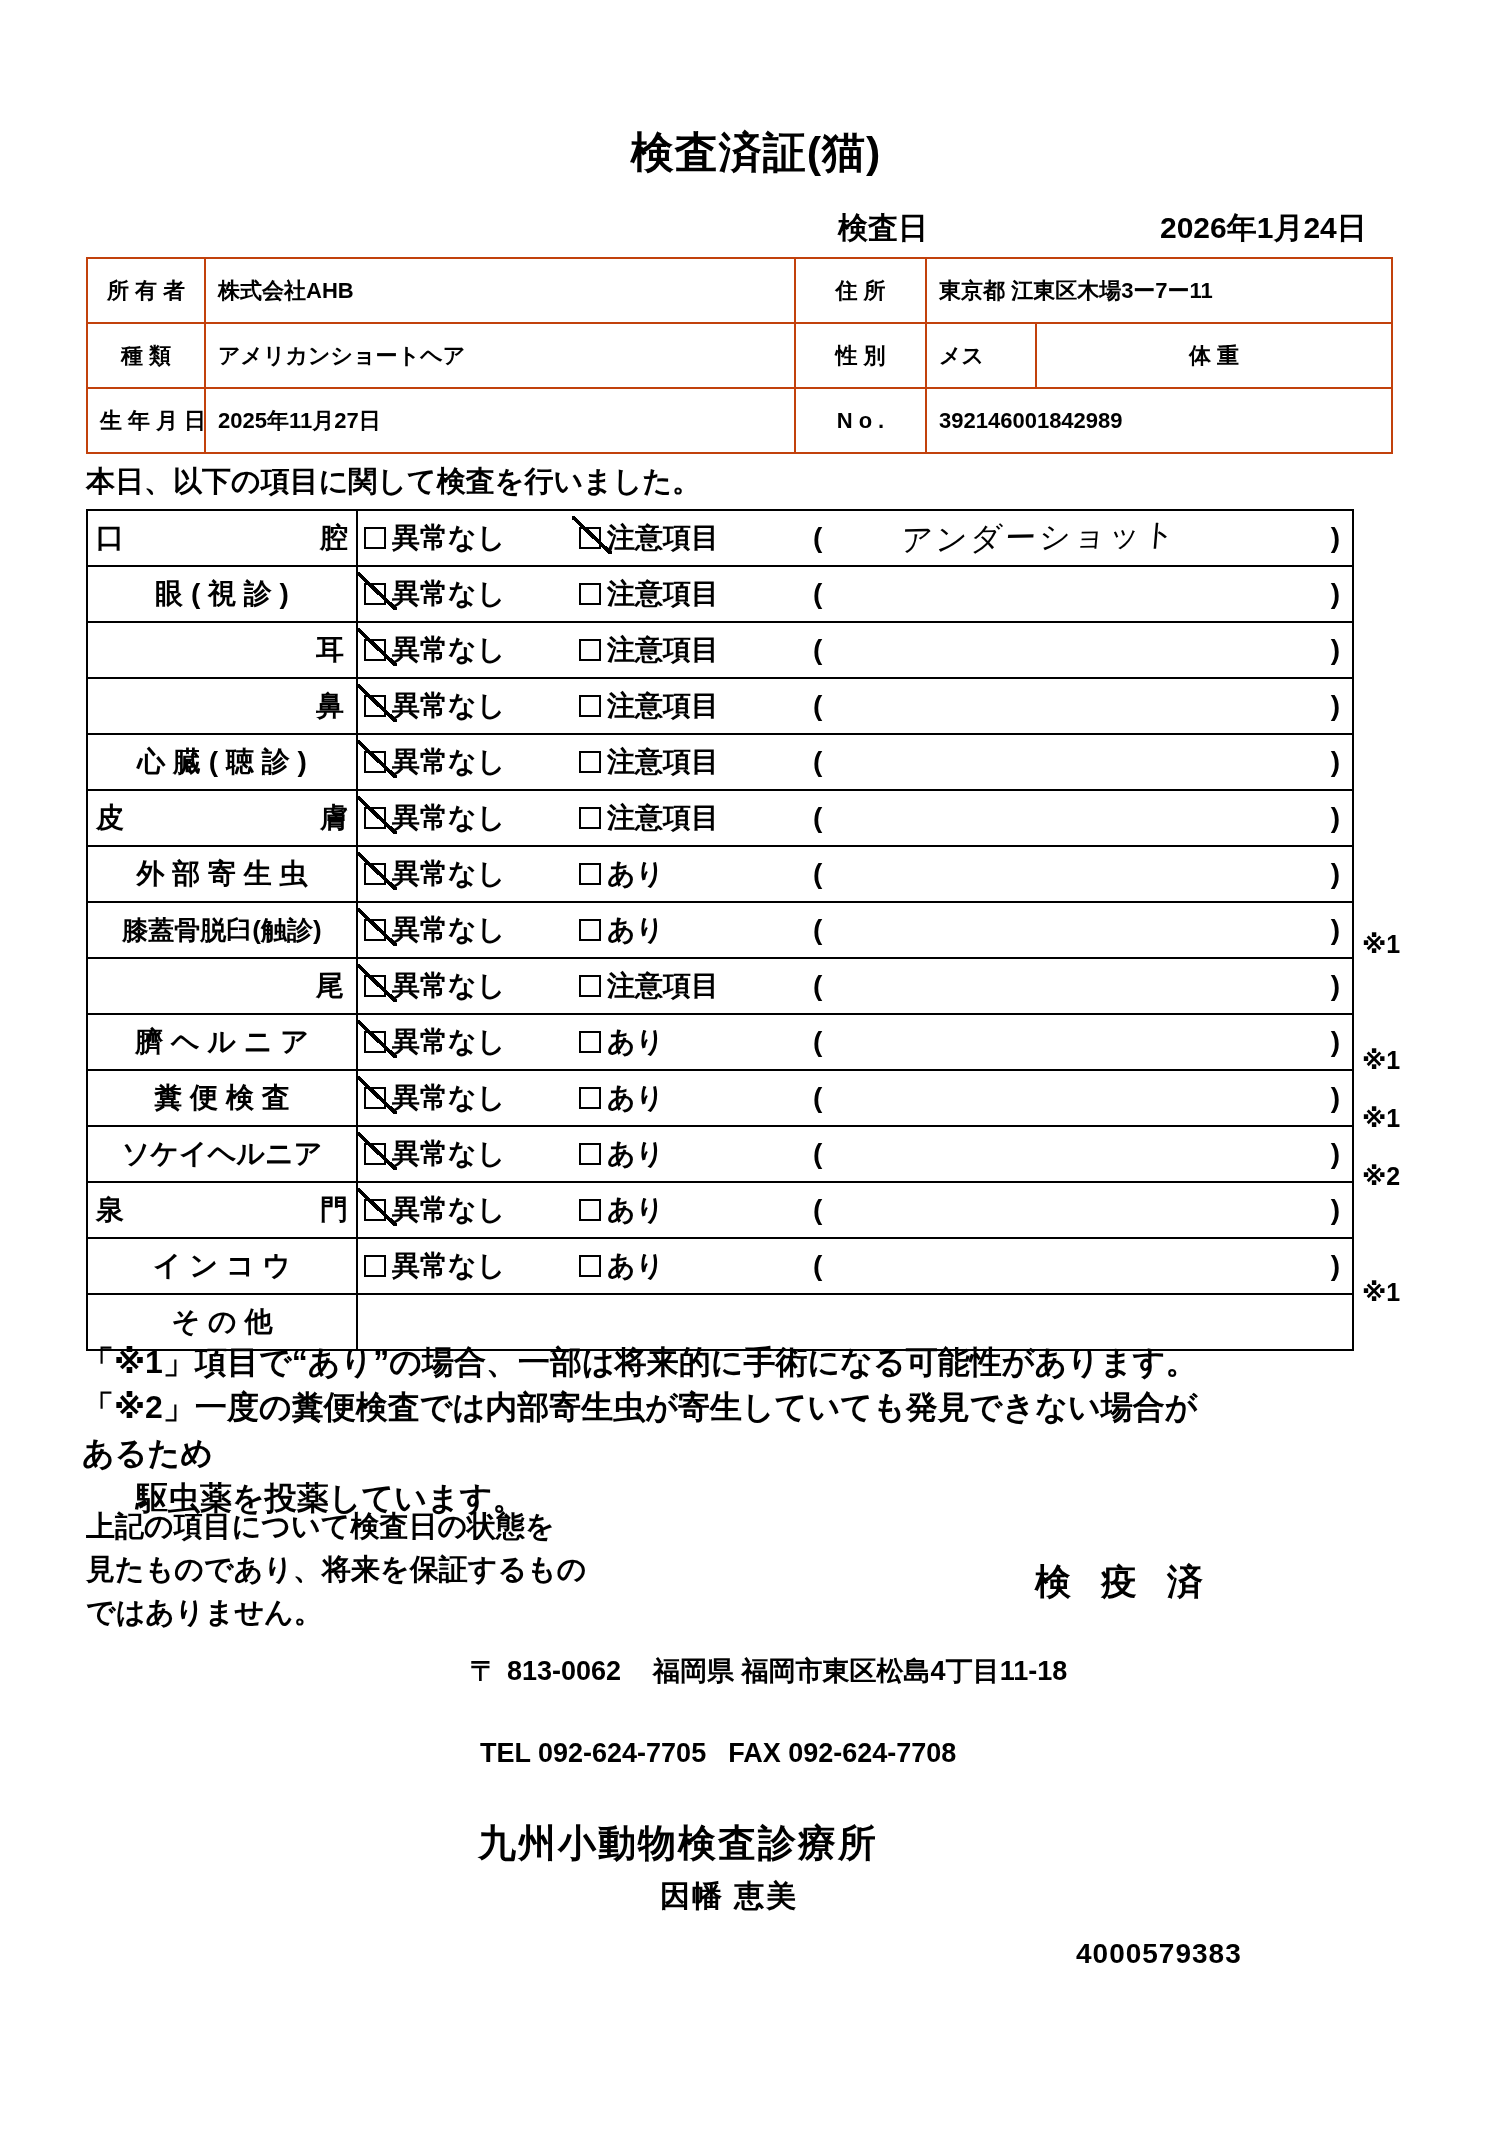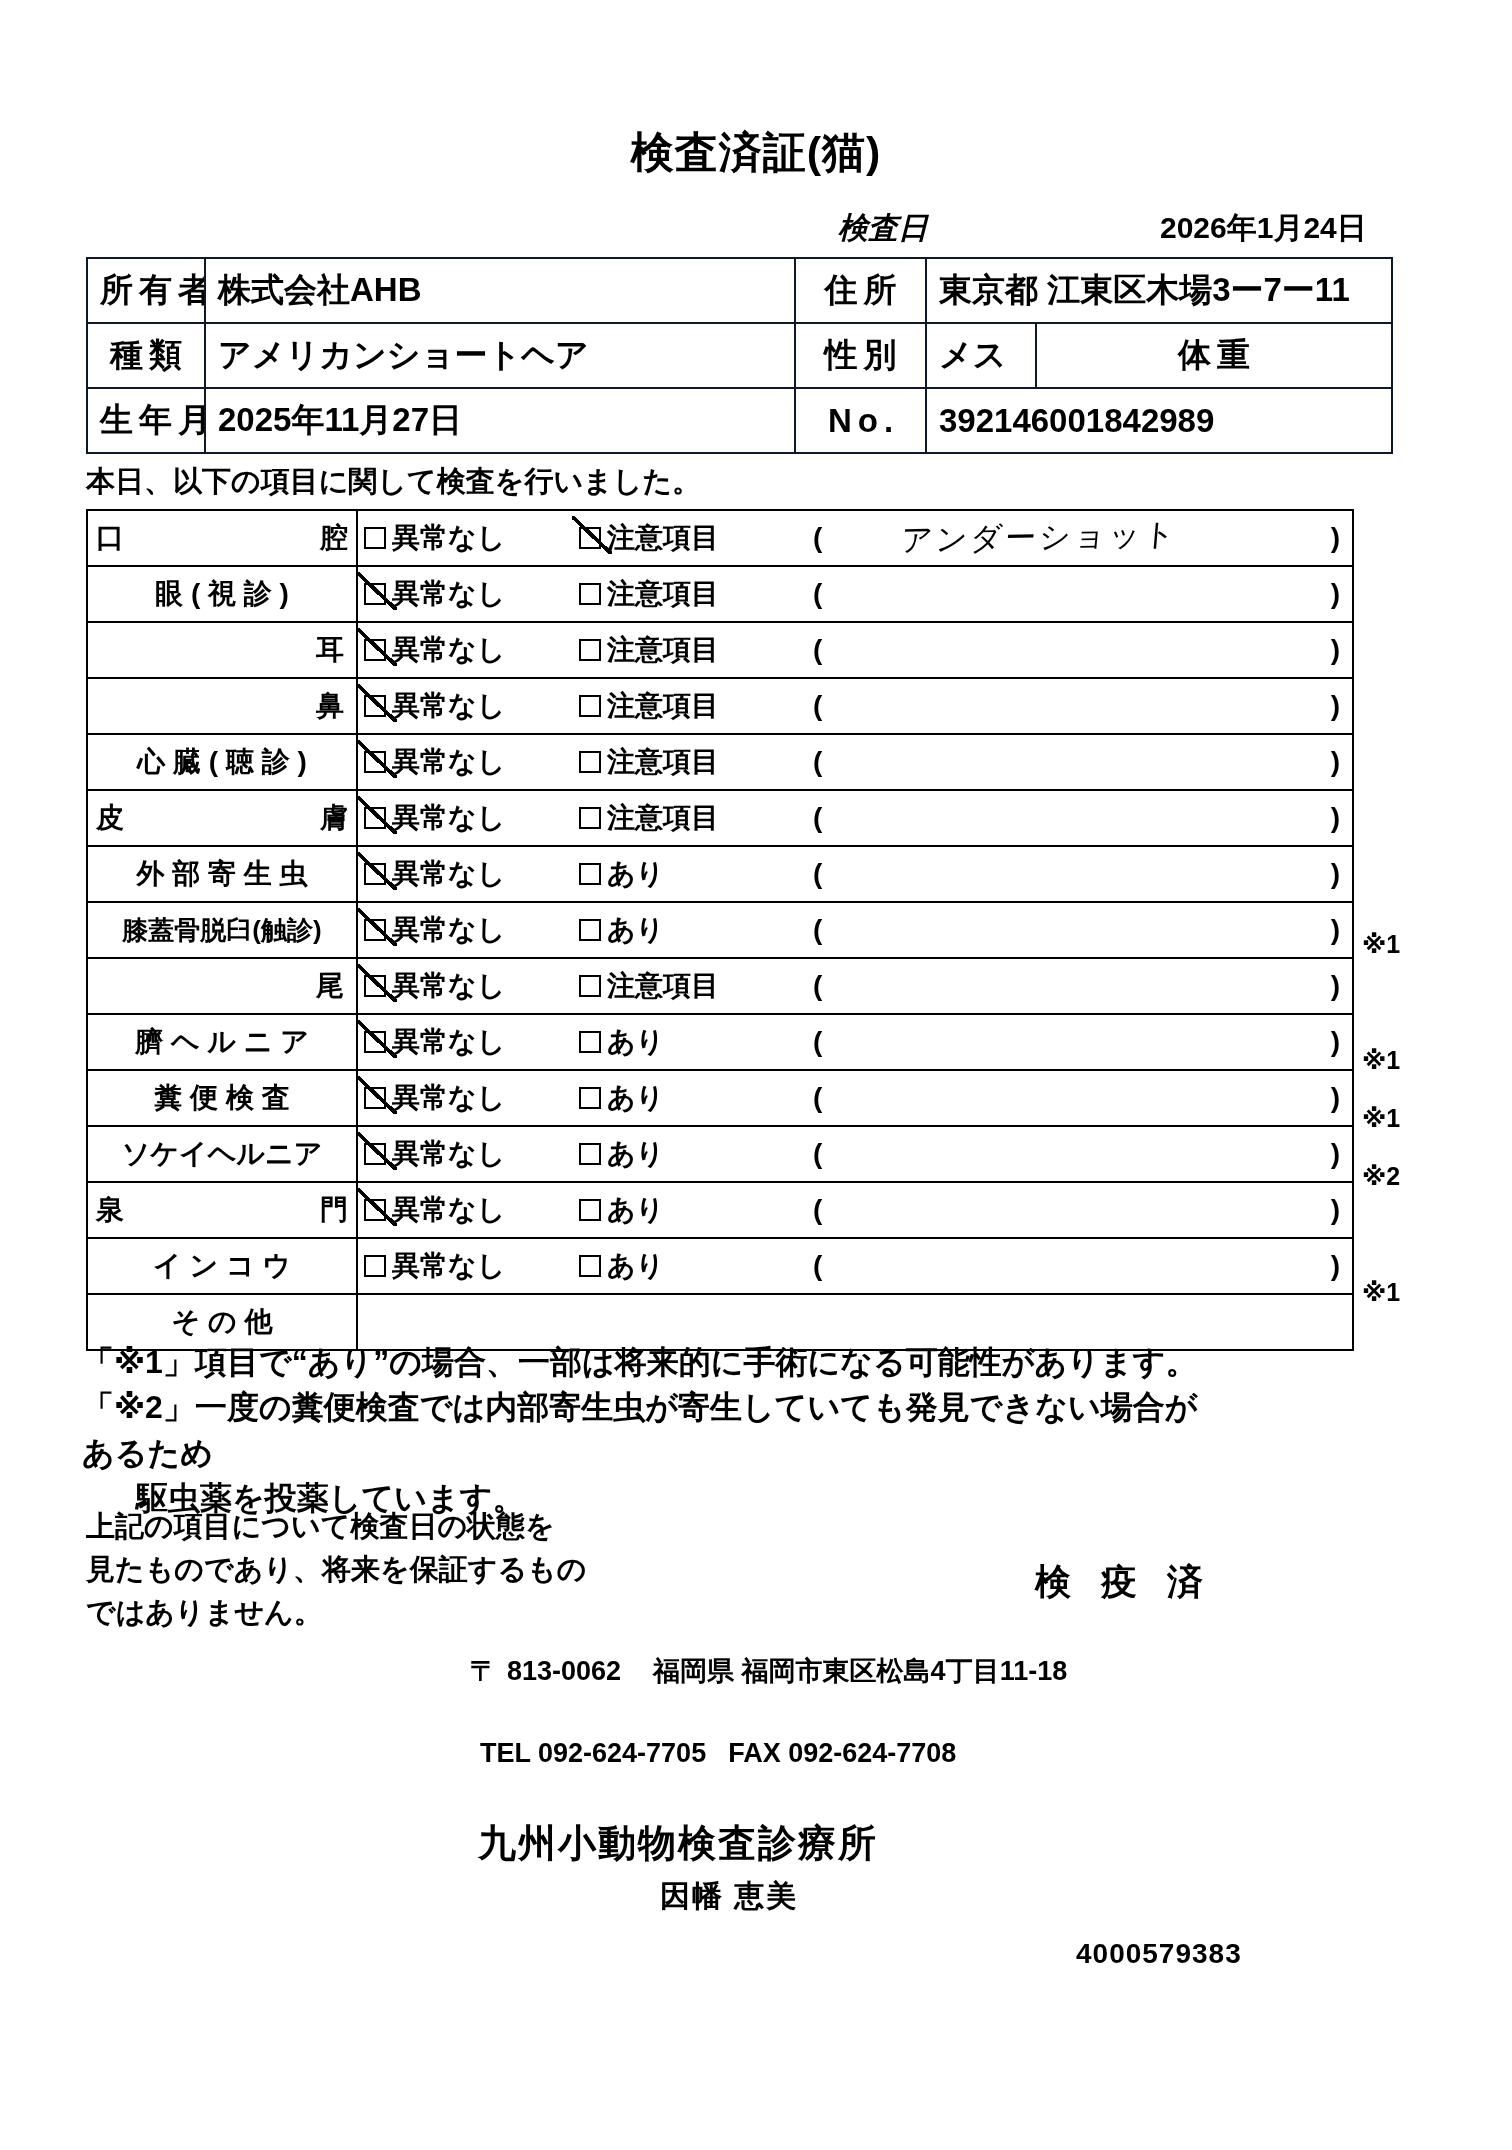--- a/index.html
+++ b/index.html
@@ -43,44 +43,43 @@
     left: 0;
     width: 1512px;
     height: 44px;
   }
   .exam-date-label {
     position: absolute;
     left: 838px;
     top: 0;
     font-size: 30px;
     font-weight: bold;
-    font-style: italic;
   }
   .exam-date-value {
     position: absolute;
     left: 1160px;
     top: 0;
     font-size: 30px;
     font-weight: bold;
     white-space: nowrap;
   }
 
   
   .info-table {
     position: absolute;
     left: 86px;
     top: 229px;
     width: 1305px;
     border-collapse: collapse;
     table-layout: fixed;
   }
   .info-table td {
-    border: 2px solid #0f172a;
+    border: 2px solid #c2410c;
     height: 63px;
-    font-size: 33px;
+    font-size: 22px;
     font-weight: bold;
     padding: 0 12px;
     vertical-align: middle;
     white-space: nowrap;
     overflow: hidden;
   }
   .info-label {
     text-align: center;
     letter-spacing: 6px;
     padding-right: 6px !important;

